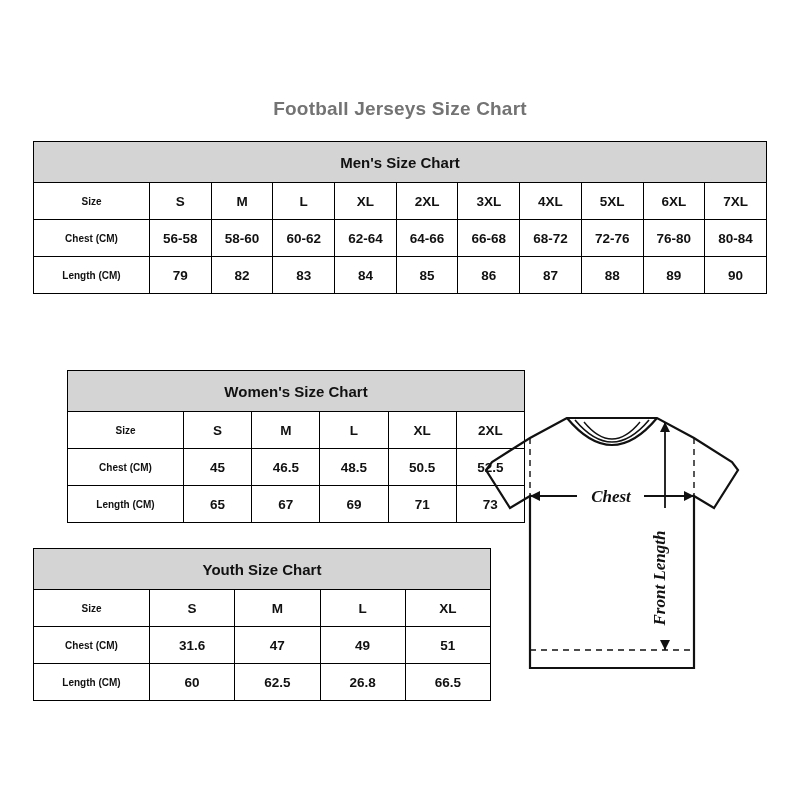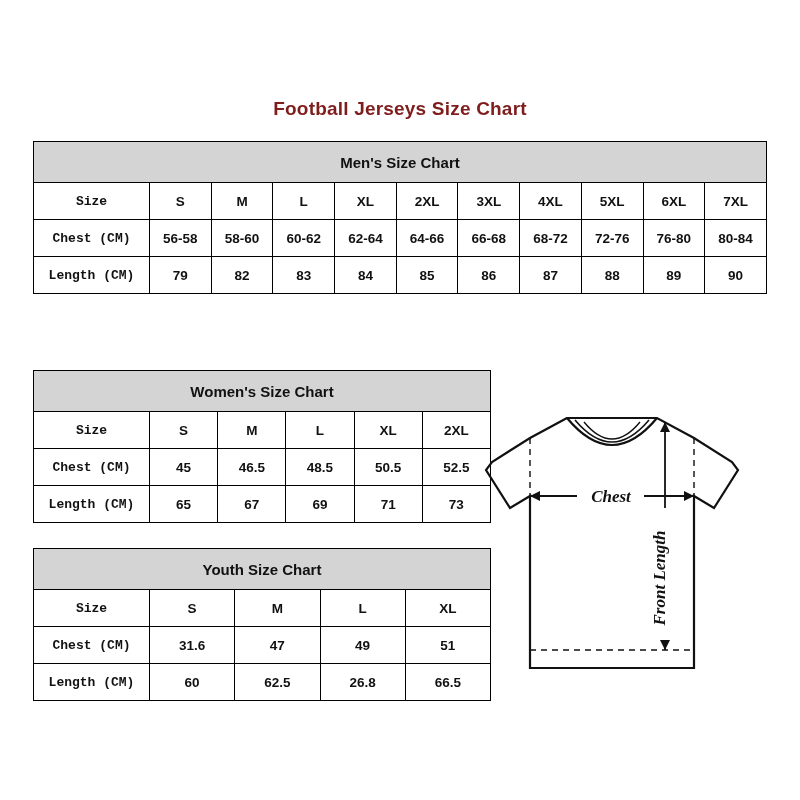--- a/index.html
+++ b/index.html
@@ -23,21 +23,21 @@
   }
   .title {
     position: absolute;
     left: 0;
     top: 98px;
     width: 800px;
     text-align: center;
     font-size: 19px;
     font-weight: bold;
     letter-spacing: 0.2px;
-    color: #7f1d1d;
+    color: #737373;
   }
 
   table.size-table {
     border-collapse: collapse;
     table-layout: fixed;
     background: #fff;
   }
   table.size-table td, table.size-table th {
     border: 1px solid #000;
     text-align: center;
@@ -49,43 +49,42 @@
     height: 36px;
     background: #fff;
   }
   table.size-table tr.head td {
     background: #d4d4d4;
     font-size: 15px;
     font-weight: bold;
     height: 40px;
   }
   table.size-table td.rowlabel {
-    font-size: 13px;
-    font-weight: bold;
-    font-family: Liberation Mono, monospace;
+    font-size: 10px;
+    font-weight: bold;
   }
 
   
   #mens-wrap {
     position: absolute;
     left: 33px;
     top: 141px;
     width: 734px;
   }
   #mens-wrap table { width: 734px; }
   #mens-wrap col.lbl { width: 116px; }
 
   
   #womens-wrap {
     position: absolute;
     left: 33px;
     top: 370px;
     width: 458px;
   }
-  #womens-wrap table { width: 458px; }
+  #womens-wrap table { width: 458px; margin-left: 34px; }
   #womens-wrap col.lbl { width: 116px; }
 
   
   #youth-wrap {
     position: absolute;
     left: 33px;
     top: 548px;
     width: 458px;
   }
   #youth-wrap table { width: 458px; padding-left: 7px; }

